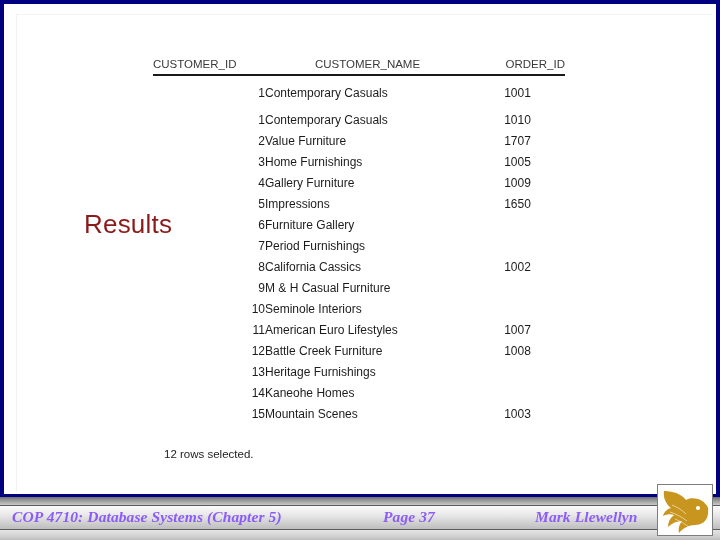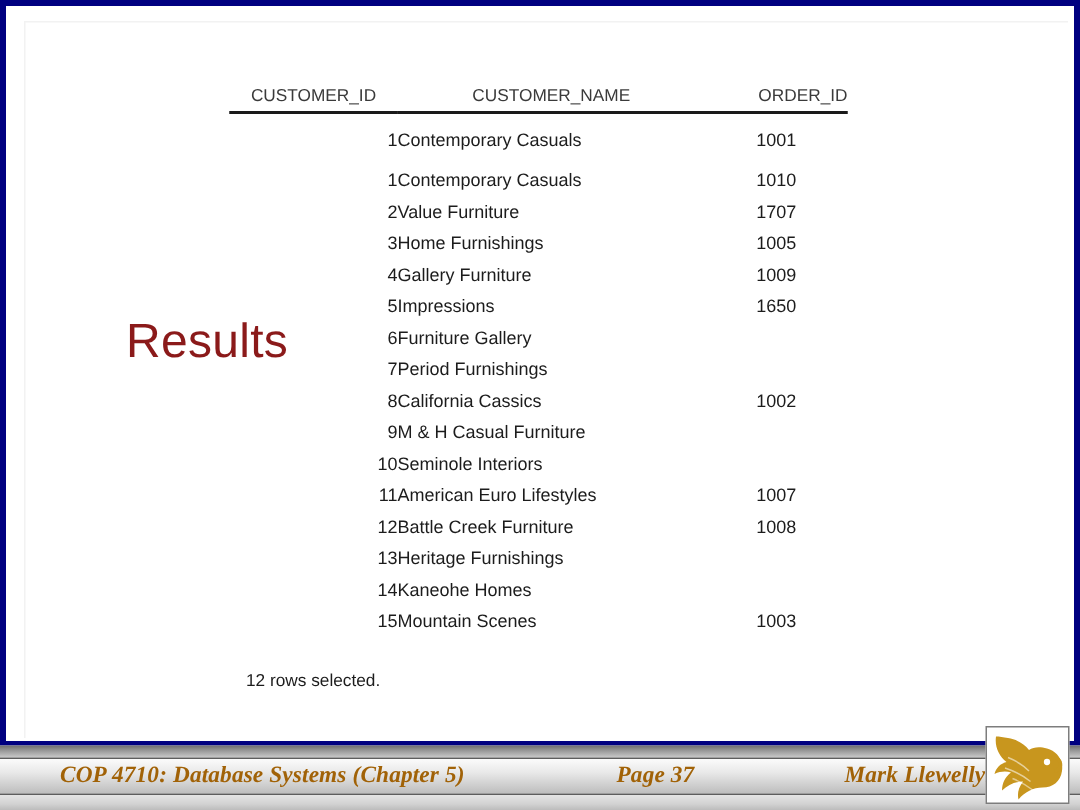--- a/index.html
+++ b/index.html
@@ -42,21 +42,21 @@
     border-top: 1px solid #f2f2f2;
     pointer-events: none;
   }
 
   
   #results-label {
     position: absolute;
     left: 84px;
     top: 209px;
     width: 130px;
-    font-size: 32px;
+    font-size: 26px;
     color: #8b1a1a;
     font-family: "Liberation Sans", sans-serif;
     letter-spacing: 0.2px;
     white-space: nowrap;
   }
 
   
   #result-grid {
     position: absolute;
     left: 153px;
@@ -77,21 +77,21 @@
 
   table.qgrid thead th {
     font-weight: normal;
     font-size: 11.5px;
     color: #3a3a3a;
     padding: 0 0 4px 0;
     border-bottom: 2.5px solid #1a1a1a;
     vertical-align: bottom;
     white-space: nowrap;
   }
-  th.h-id    { text-align: center;  padding-left: 11px; }
+  th.h-id    { text-align: left;  padding-left: 11px; }
   th.h-name  { text-align: center;  padding-left: 36px; }
   th.h-order { text-align: right; padding-right: 1px; }
 
   table.qgrid tbody td {
     padding: 0;
     height: 21px;
     line-height: 21px;
     vertical-align: middle;
     font-size: 12px;
     color: #1c1c1c;
@@ -143,24 +143,23 @@
     background: linear-gradient(to bottom, #e4e4e4 0%, #d2d2d2 60%, #bcbcbc 100%);
   }
 
   .footer-text {
     position: absolute;
     top: 11px;
     font-family: "Liberation Serif", serif;
     font-weight: bold;
     font-style: italic;
     font-size: 15.5px;
-    color: #a16207;
+    color: #8b5cf6;
     white-space: nowrap;
     letter-spacing: 0.1px;
-    margin-left: 28px;
   }
   #footer-course { left: 12px; }
   #footer-page   { left: 383px; text-align: center; }
   #footer-author { left: 535px; }
 
   
   #logo-box {
     position: absolute;
     left: 657px;
     top: 484px;

